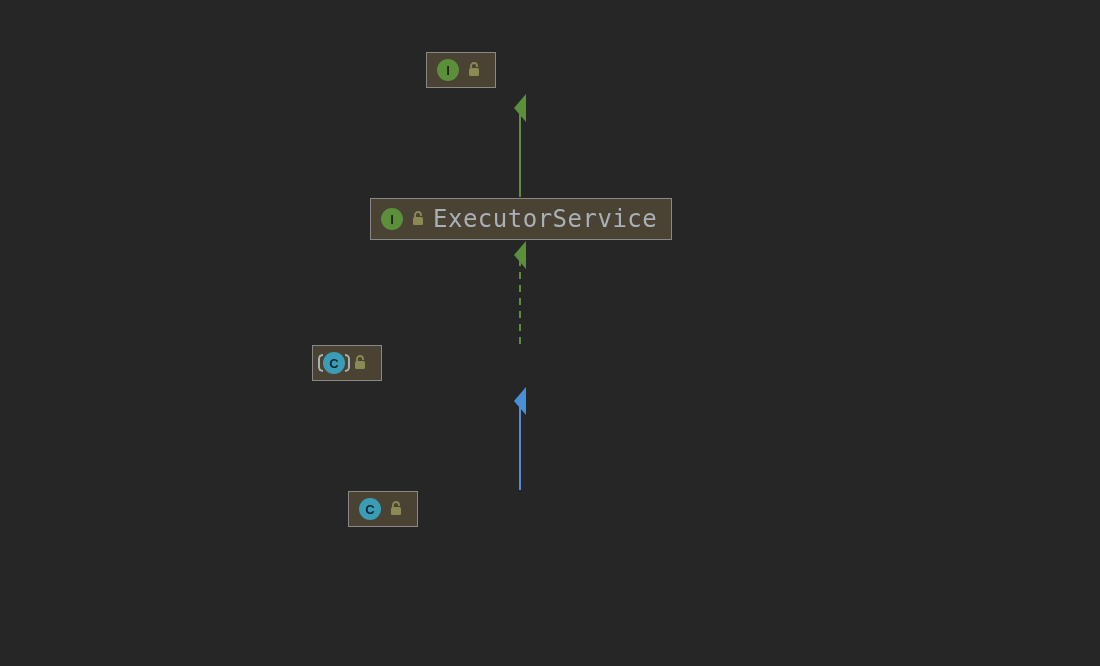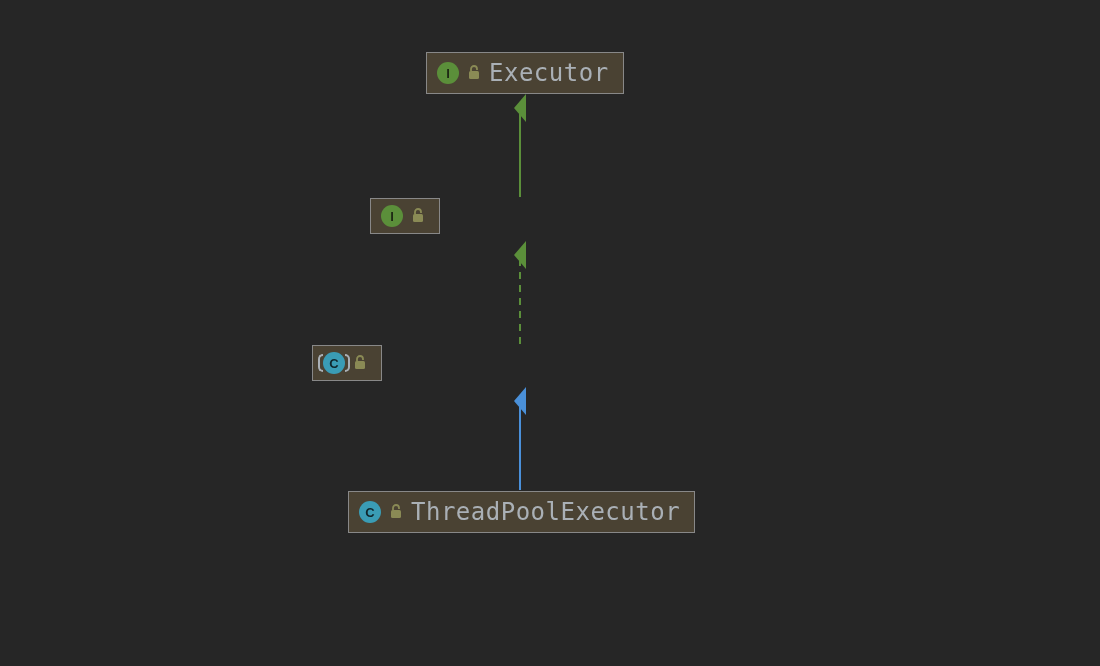--- a/index.html
+++ b/index.html
@@ -104,52 +104,51 @@
 <div class="canvas">
 
   <div class="node" style="left:426px; top:52px;">
     <span class="type-icon interface">I</span>
     <span class="lock-icon">
       <svg viewBox="0 0 14 16">
           <path d="M4 6 V4 a3 3 0 0 1 6 0 V5" stroke="#8a8a55" stroke-width="1.8" fill="none"></path>
           <rect x="2" y="6" width="10" height="8" rx="1.5" fill="#8a8a55"></rect>
         </svg>
     </span>
-    <span class="node-label">Executor</span>
   </div>
 
   <div class="node" style="left:370px; top:198px;">
     <span class="type-icon interface">I</span>
     <span class="lock-icon">
       <svg viewBox="0 0 14 16">
           <path d="M4 6 V4 a3 3 0 0 1 6 0 V5" stroke="#8a8a55" stroke-width="1.8" fill="none"></path>
           <rect x="2" y="6" width="10" height="8" rx="1.5" fill="#8a8a55"></rect>
         </svg>
     </span>
+    <span class="node-label">ExecutorService</span>
   </div>
 
   <div class="node" style="left:312px; top:345px;">
     <span class="type-icon class abstract">C</span>
     <span class="lock-icon">
       <svg viewBox="0 0 14 16">
           <path d="M4 6 V4 a3 3 0 0 1 6 0 V5" stroke="#8a8a55" stroke-width="1.8" fill="none"></path>
           <rect x="2" y="6" width="10" height="8" rx="1.5" fill="#8a8a55"></rect>
         </svg>
     </span>
   </div>
 
   <div class="node" style="left:348px; top:491px;">
     <span class="type-icon class">C</span>
     <span class="lock-icon">
       <svg viewBox="0 0 14 16">
           <path d="M4 6 V4 a3 3 0 0 1 6 0 V5" stroke="#8a8a55" stroke-width="1.8" fill="none"></path>
           <rect x="2" y="6" width="10" height="8" rx="1.5" fill="#8a8a55"></rect>
         </svg>
     </span>
-    <span class="node-label">ThreadPoolExecutor</span>
   </div>
 
   <svg class="arrows" width="1100" height="666">
     <defs>
       <marker id="arrow-green" markerWidth="14" markerHeight="14" refX="7" refY="3" orient="auto" markerUnits="strokeWidth">
         <path d="M0,6 L7,0 L14,6 Z" fill="#5b8f3a"></path>
       </marker>
       <marker id="arrow-blue" markerWidth="14" markerHeight="14" refX="7" refY="3" orient="auto" markerUnits="strokeWidth">
         <path d="M0,6 L7,0 L14,6 Z" fill="#4a90d9"></path>
       </marker>

